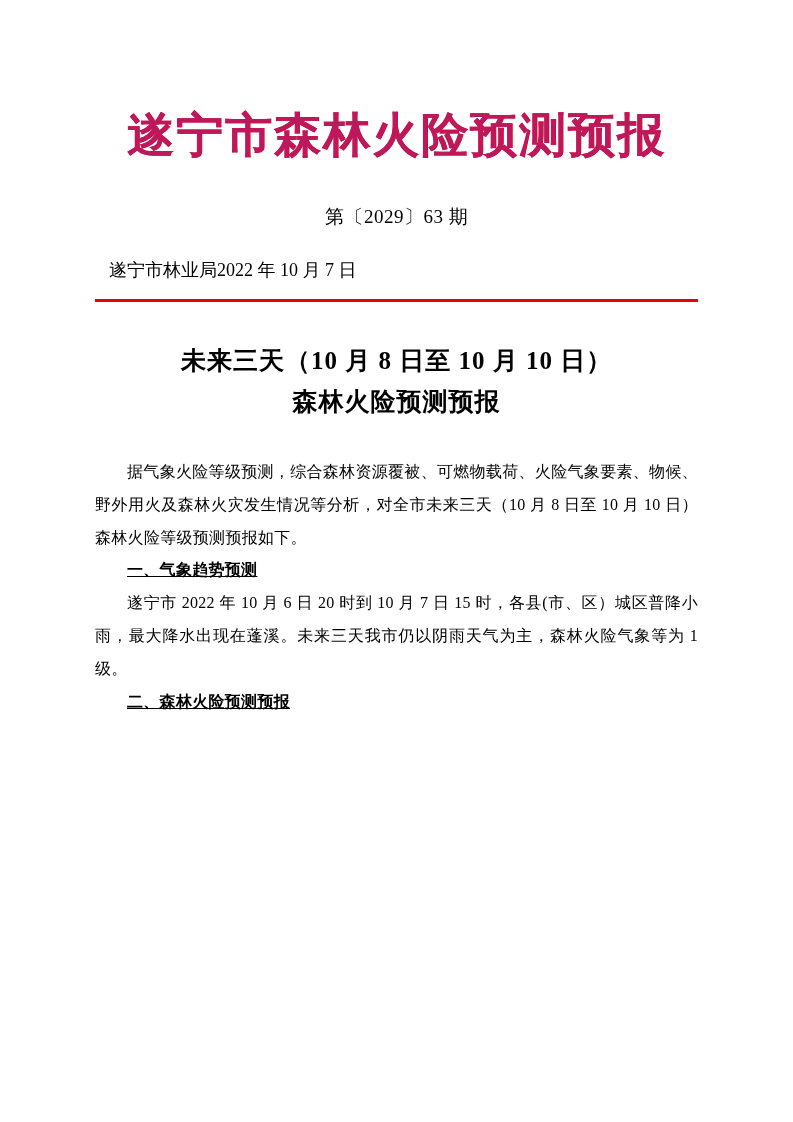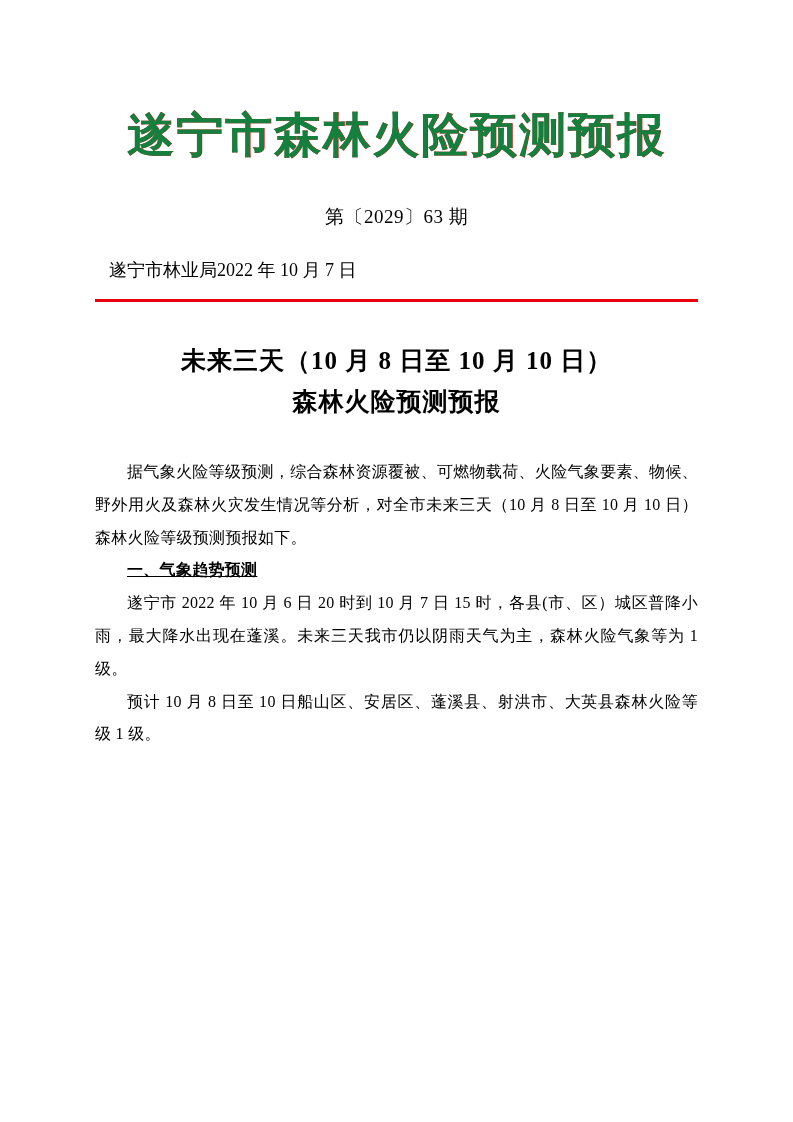--- a/index.html
+++ b/index.html
@@ -18,21 +18,21 @@
   .page {
     width: 793px;
     height: 1122px;
     box-sizing: border-box;
     padding: 0 95px;
     position: relative;
   }
   .doc-title {
     margin-top: 108px;
     text-align: center;
-    color: #15803d;
+    color: #be185d;
     font-family: "DejaVu Serif", "Liberation Serif", serif;
     font-weight: bold;
     font-size: 47px;
     letter-spacing: 2px;
     line-height: 1.15;
     text-shadow: 0.5px 0 0 #e8000a;
   }
   .issue-line {
     margin-top: 42px;
     text-align: center;
@@ -101,16 +101,16 @@
 
   <div class="subject">
     <span class="line1">未来三天（10 月 8 日至 10 月 10 日）</span>
     <span class="line2">森林火险预测预报</span>
   </div>
 
   <div class="body-text">
     <p class="indent">据气象火险等级预测，综合森林资源覆被、可燃物载荷、火险气象要素、物候、野外用火及森林火灾发生情况等分析，对全市未来三天（10 月 8 日至 10 月 10 日）森林火险等级预测预报如下。</p>
     <p class="heading">一、气象趋势预测</p>
     <p class="indent">遂宁市 2022 年 10 月 6 日 20 时到 10 月 7 日 15 时，各县(市、区）城区普降小雨，最大降水出现在蓬溪。未来三天我市仍以阴雨天气为主，森林火险气象等为 1 级。</p>
-    <p class="indent">预计 10 月 8 日至 10 日船山区、安居区、蓬溪县、射洪市、大英县森林火险等级 1 级。</p>
+    <p class="heading">二、森林火险预测预报</p>
   </div>
 
 </div>
 
 </body></html>

